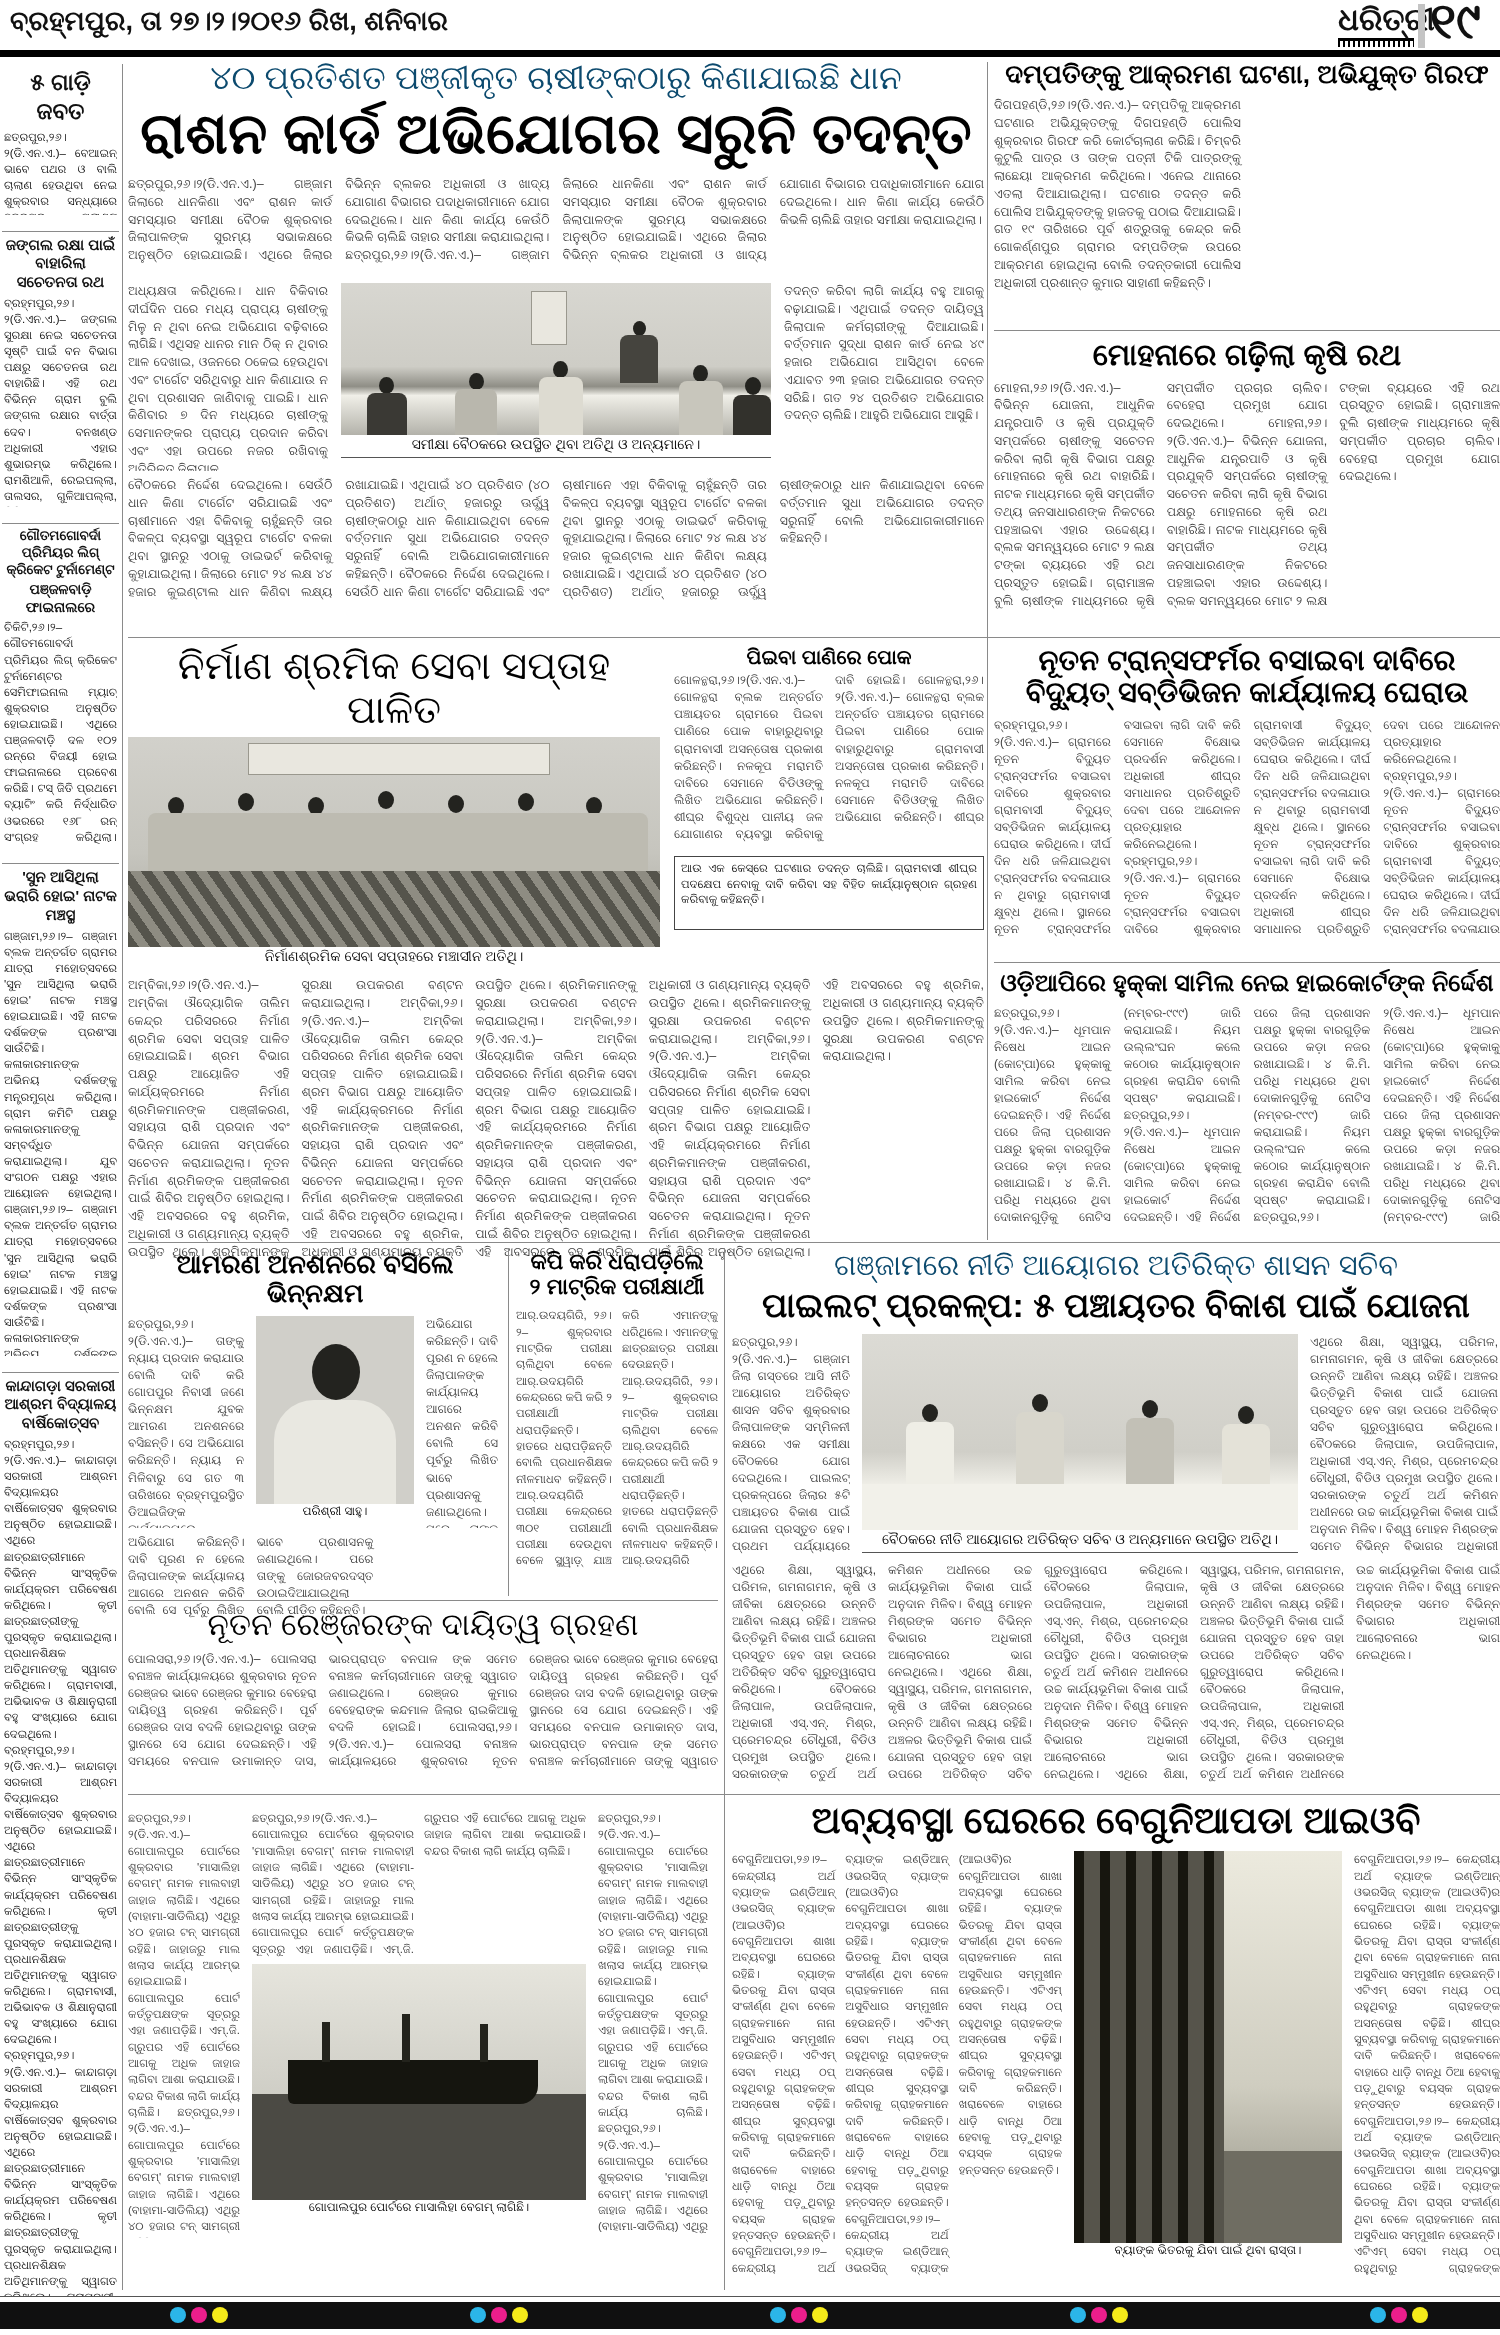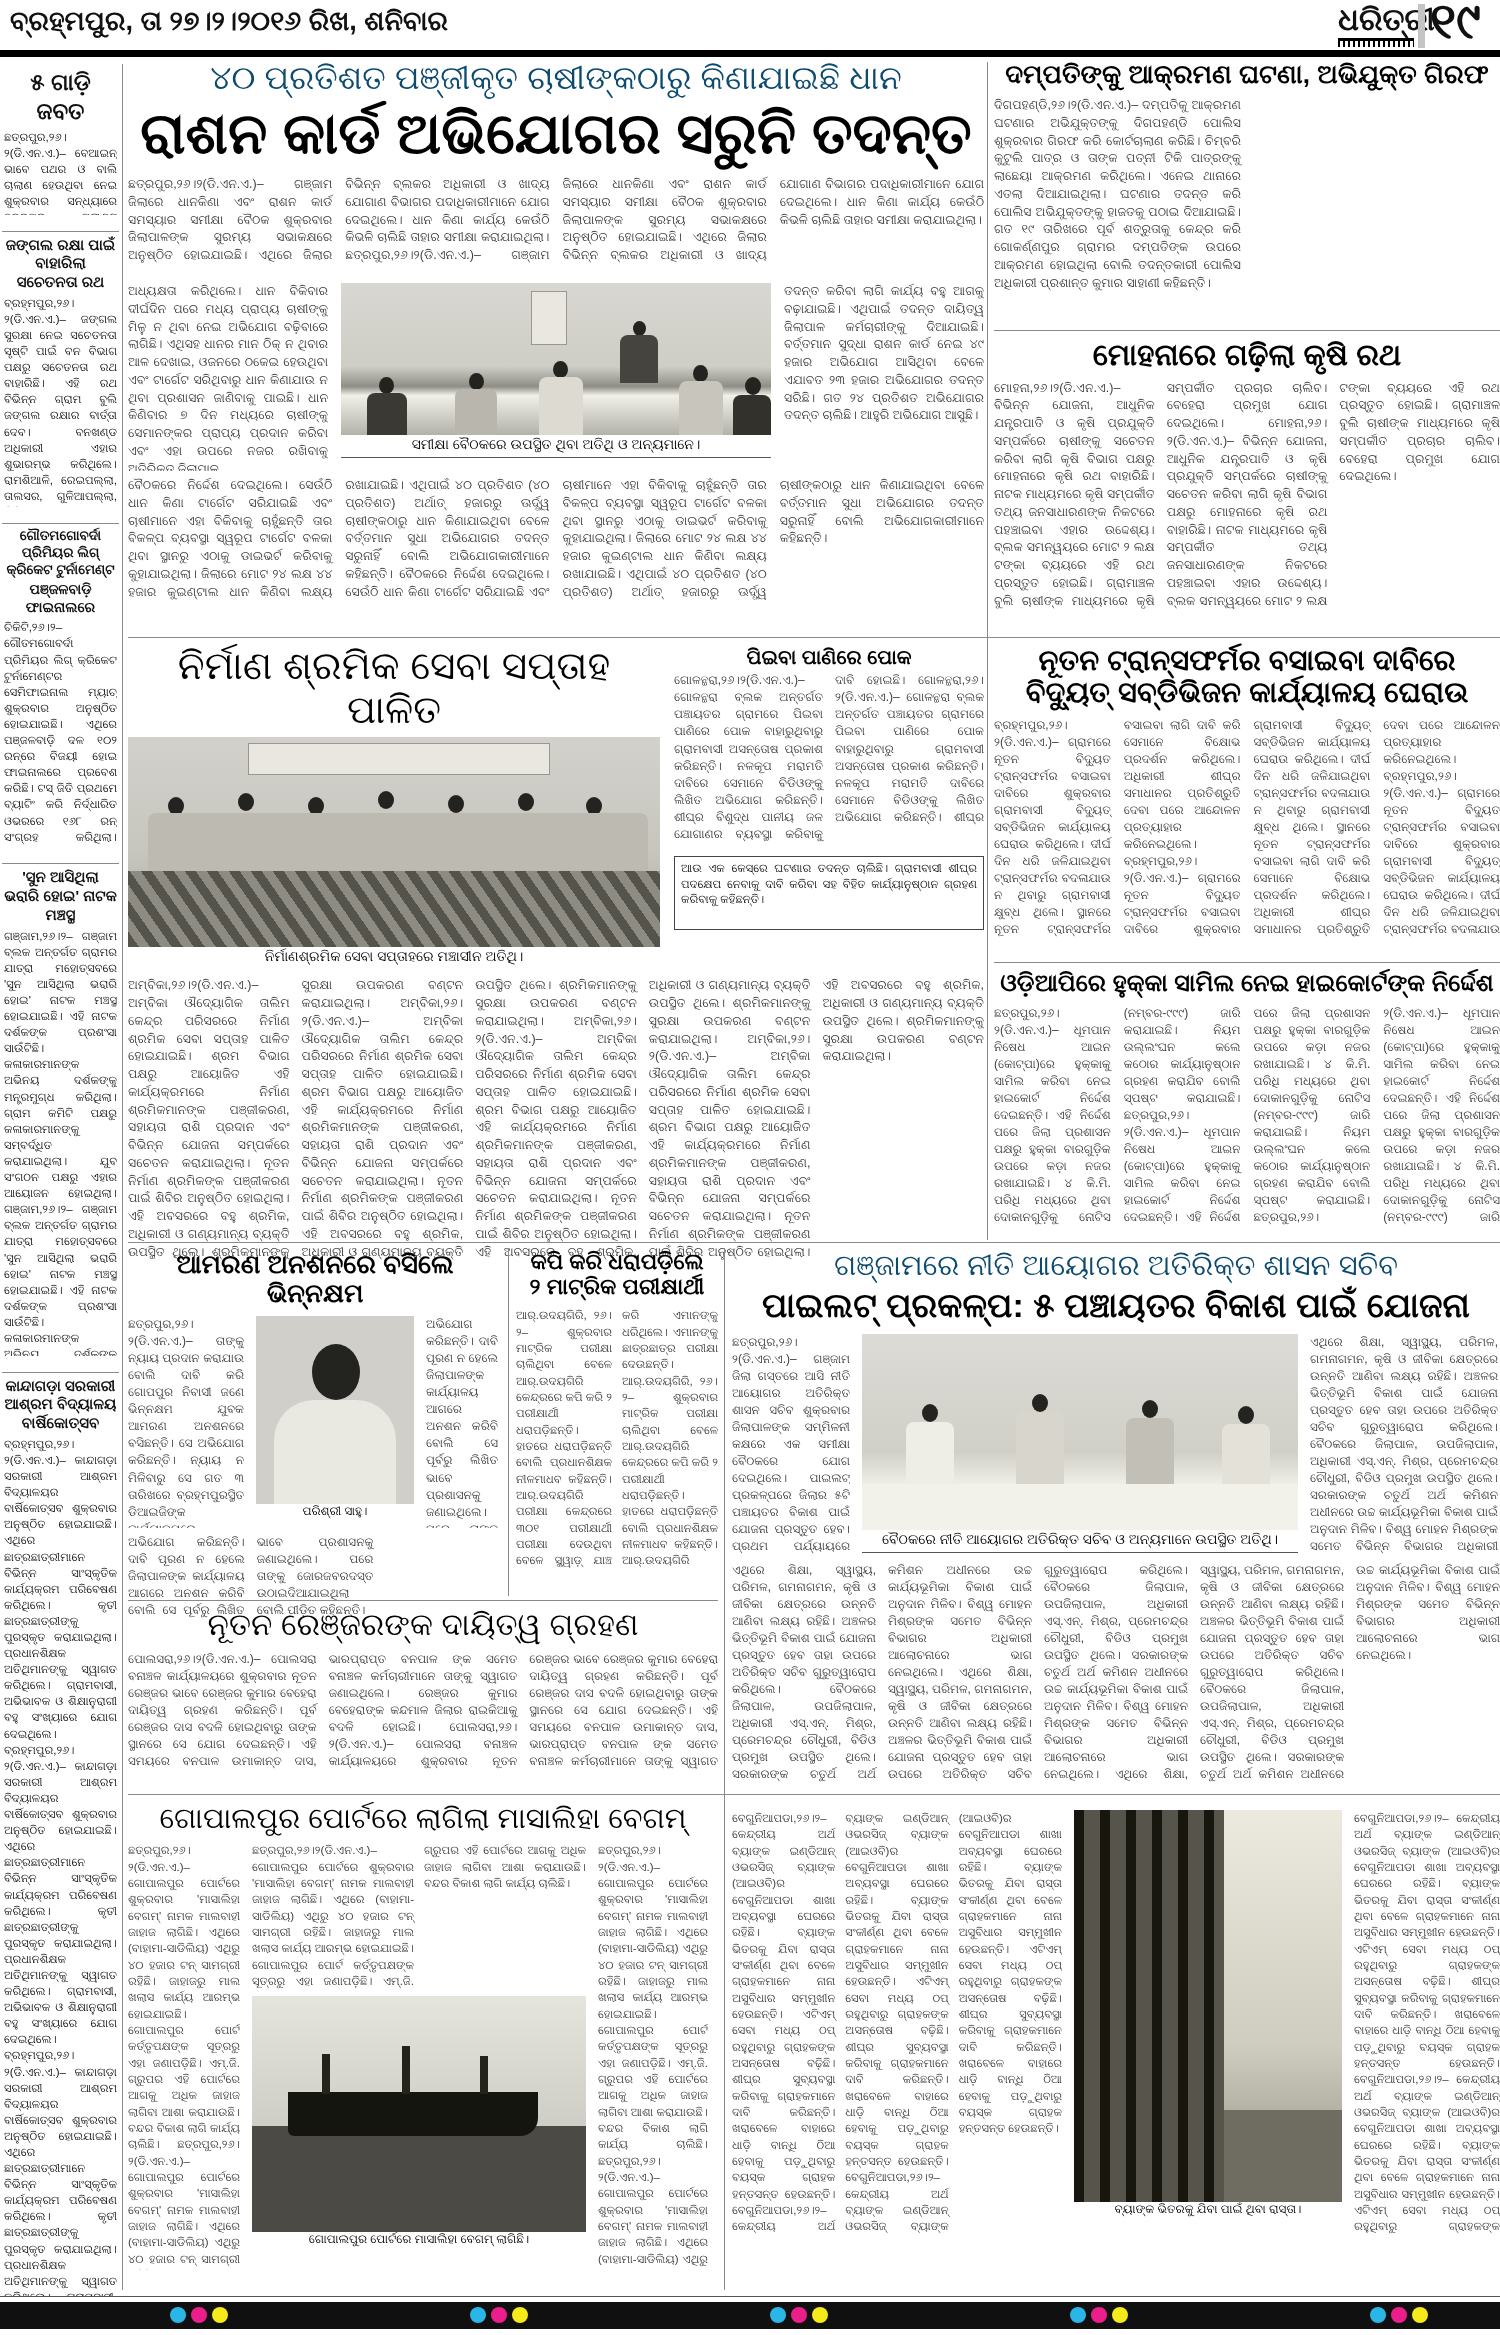--- a/index.html
+++ b/index.html
@@ -206,40 +206,40 @@
   </section>
   <div class="hline" style="left:128px;top:1600px;width:590px;"></div>
 
   <section class="abs" style="left:128px;top:1608px;width:590px;">
     <h2 class="hl light" style="font-size:31px;">ନୂତନ ରେଞ୍ଜରଙ୍କ ଦାୟିତ୍ୱ ଗ୍ରହଣ</h2>
     <div class="body c3" style="height:134px;margin-top:8px;font-size:12px;">ପୋଲସରା,୨୬।୨(ଡି.ଏନ.ଏ.)– ପୋଲସରା ବନାଞ୍ଚଳ କାର୍ଯ୍ୟାଳୟରେ ଶୁକ୍ରବାର ନୂତନ ରେଞ୍ଜର ଭାବେ ରେଞ୍ଜର କୁମାର ବେହେରା ଦାୟିତ୍ୱ ଗ୍ରହଣ କରିଛନ୍ତି। ପୂର୍ବ ରେଞ୍ଜର ଦାସ ବଦଳି ହୋଇଥିବାରୁ ତାଙ୍କ ସ୍ଥାନରେ ସେ ଯୋଗ ଦେଇଛନ୍ତି। ଏହି ସମୟରେ ବନପାଳ ଉମାକାନ୍ତ ଦାସ, ଭାରପ୍ରାପ୍ତ ବନପାଳ ଙ୍କ ସମେତ ବନାଞ୍ଚଳ କର୍ମଚାରୀମାନେ ତାଙ୍କୁ ସ୍ୱାଗତ ଜଣାଇଥିଲେ। ରେଞ୍ଜର କୁମାର ବେହେରାଙ୍କ କନ୍ଦମାଳ ଜିଲାର ରାଇକିଆକୁ ବଦଳି ହୋଇଛି। ପୋଲସରା,୨୬।୨(ଡି.ଏନ.ଏ.)– ପୋଲସରା ବନାଞ୍ଚଳ କାର୍ଯ୍ୟାଳୟରେ ଶୁକ୍ରବାର ନୂତନ ରେଞ୍ଜର ଭାବେ ରେଞ୍ଜର କୁମାର ବେହେରା ଦାୟିତ୍ୱ ଗ୍ରହଣ କରିଛନ୍ତି। ପୂର୍ବ ରେଞ୍ଜର ଦାସ ବଦଳି ହୋଇଥିବାରୁ ତାଙ୍କ ସ୍ଥାନରେ ସେ ଯୋଗ ଦେଇଛନ୍ତି। ଏହି ସମୟରେ ବନପାଳ ଉମାକାନ୍ତ ଦାସ, ଭାରପ୍ରାପ୍ତ ବନପାଳ ଙ୍କ ସମେତ ବନାଞ୍ଚଳ କର୍ମଚାରୀମାନେ ତାଙ୍କୁ ସ୍ୱାଗତ ଜଣାଇଥିଲେ। ରେଞ୍ଜର କୁମାର ବେହେରାଙ୍କ କନ୍ଦମାଳ ଜିଲାର ରାଇକିଆକୁ ବଦଳି ହୋଇଛି।</div>
   </section>
   <div class="hline" style="left:128px;top:1794px;width:1372px;"></div>
 
   <section class="abs" style="left:128px;top:1802px;width:590px;">
-    <h2 class="hl light" style="font-size:29px;">ଗୋପାଲପୁର ପୋର୍ଟରେ ଲାଗିଲା ମାସାଲିହା ବେଗମ୍</h2>
     <div style="display:flex;gap:12px;margin-top:8px;">
       <div class="body" style="width:112px;height:428px;font-size:11.5px;">ଛତ୍ରପୁର,୨୬।୨(ଡି.ଏନ.ଏ.)– ଗୋପାଲପୁର ପୋର୍ଟରେ ଶୁକ୍ରବାର 'ମାସାଲିହା ବେଗମ୍' ନାମକ ମାଲବାହୀ ଜାହାଜ ଲାଗିଛି। ଏଥିରେ (ବାହାମା-ସାଡିଲିୟ) ଏଥିରୁ ୪୦ ହଜାର ଟନ୍ ସାମଗ୍ରୀ ରହିଛି। ଜାହାଜରୁ ମାଲ ଖଲାସ କାର୍ଯ୍ୟ ଆରମ୍ଭ ହୋଇଯାଇଛି। ଗୋପାଲପୁର ପୋର୍ଟ କର୍ତ୍ତୃପକ୍ଷଙ୍କ ସୂତ୍ରରୁ ଏହା ଜଣାପଡ଼ିଛି। ଏମ୍.ଜି. ଗ୍ରୁପର ଏହି ପୋର୍ଟରେ ଆଗକୁ ଅଧିକ ଜାହାଜ ଲାଗିବା ଆଶା କରାଯାଉଛି। ବନ୍ଦର ବିକାଶ ଲାଗି କାର୍ଯ୍ୟ ଚାଲିଛି। ଛତ୍ରପୁର,୨୬।୨(ଡି.ଏନ.ଏ.)– ଗୋପାଲପୁର ପୋର୍ଟରେ ଶୁକ୍ରବାର 'ମାସାଲିହା ବେଗମ୍' ନାମକ ମାଲବାହୀ ଜାହାଜ ଲାଗିଛି। ଏଥିରେ (ବାହାମା-ସାଡିଲିୟ) ଏଥିରୁ ୪୦ ହଜାର ଟନ୍ ସାମଗ୍ରୀ ରହିଛି। ଜାହାଜରୁ ମାଲ ଖଲାସ କାର୍ଯ୍ୟ ଆରମ୍ଭ ହୋଇଯାଇଛି। ଗୋପାଲପୁର ପୋର୍ଟ କର୍ତ୍ତୃପକ୍ଷଙ୍କ ସୂତ୍ରରୁ ଏହା ଜଣାପଡ଼ିଛି। ଏମ୍.ଜି. ଗ୍ରୁପର ଏହି ପୋର୍ଟରେ ଆଗକୁ ଅଧିକ ଜାହାଜ ଲାଗିବା ଆଶା କରାଯାଉଛି। ବନ୍ଦର ବିକାଶ ଲାଗି କାର୍ଯ୍ୟ ଚାଲିଛି।</div>
       <div style="width:334px;">
         <div class="body c2" style="height:148px;font-size:11.5px;column-gap:10px;">ଛତ୍ରପୁର,୨୬।୨(ଡି.ଏନ.ଏ.)– ଗୋପାଲପୁର ପୋର୍ଟରେ ଶୁକ୍ରବାର 'ମାସାଲିହା ବେଗମ୍' ନାମକ ମାଲବାହୀ ଜାହାଜ ଲାଗିଛି। ଏଥିରେ (ବାହାମା-ସାଡିଲିୟ) ଏଥିରୁ ୪୦ ହଜାର ଟନ୍ ସାମଗ୍ରୀ ରହିଛି। ଜାହାଜରୁ ମାଲ ଖଲାସ କାର୍ଯ୍ୟ ଆରମ୍ଭ ହୋଇଯାଇଛି। ଗୋପାଲପୁର ପୋର୍ଟ କର୍ତ୍ତୃପକ୍ଷଙ୍କ ସୂତ୍ରରୁ ଏହା ଜଣାପଡ଼ିଛି। ଏମ୍.ଜି. ଗ୍ରୁପର ଏହି ପୋର୍ଟରେ ଆଗକୁ ଅଧିକ ଜାହାଜ ଲାଗିବା ଆଶା କରାଯାଉଛି। ବନ୍ଦର ବିକାଶ ଲାଗି କାର୍ଯ୍ୟ ଚାଲିଛି।</div>
         <div class="ph" style="width:334px;height:236px;margin-top:6px;">
           <div class="abs" style="left:0;top:0;width:334px;height:130px;background:linear-gradient(180deg,#e6e5dd,#cfcec6);"></div>
           <div class="abs" style="left:0;top:130px;width:334px;height:106px;background:#4b4a44;"></div>
           <div class="abs" style="left:36px;top:96px;width:250px;height:44px;background:#15150f;border-radius:0 0 18px 6px;"></div>
           <div class="abs" style="left:70px;top:58px;width:8px;height:40px;background:#23231c;"></div>
           <div class="abs" style="left:150px;top:50px;width:8px;height:48px;background:#23231c;"></div>
           <div class="abs" style="left:228px;top:60px;width:8px;height:38px;background:#23231c;"></div>
         </div>
         <div class="cap" style="height:20px;font-size:12px;">ଗୋପାଲପୁର ପୋର୍ଟରେ ମାସାଲିହା ବେଗମ୍ ଲାଗିଛି।</div>
       </div>
       <div class="body" style="width:110px;height:428px;font-size:11.5px;">ଛତ୍ରପୁର,୨୬।୨(ଡି.ଏନ.ଏ.)– ଗୋପାଲପୁର ପୋର୍ଟରେ ଶୁକ୍ରବାର 'ମାସାଲିହା ବେଗମ୍' ନାମକ ମାଲବାହୀ ଜାହାଜ ଲାଗିଛି। ଏଥିରେ (ବାହାମା-ସାଡିଲିୟ) ଏଥିରୁ ୪୦ ହଜାର ଟନ୍ ସାମଗ୍ରୀ ରହିଛି। ଜାହାଜରୁ ମାଲ ଖଲାସ କାର୍ଯ୍ୟ ଆରମ୍ଭ ହୋଇଯାଇଛି। ଗୋପାଲପୁର ପୋର୍ଟ କର୍ତ୍ତୃପକ୍ଷଙ୍କ ସୂତ୍ରରୁ ଏହା ଜଣାପଡ଼ିଛି। ଏମ୍.ଜି. ଗ୍ରୁପର ଏହି ପୋର୍ଟରେ ଆଗକୁ ଅଧିକ ଜାହାଜ ଲାଗିବା ଆଶା କରାଯାଉଛି। ବନ୍ଦର ବିକାଶ ଲାଗି କାର୍ଯ୍ୟ ଚାଲିଛି। ଛତ୍ରପୁର,୨୬।୨(ଡି.ଏନ.ଏ.)– ଗୋପାଲପୁର ପୋର୍ଟରେ ଶୁକ୍ରବାର 'ମାସାଲିହା ବେଗମ୍' ନାମକ ମାଲବାହୀ ଜାହାଜ ଲାଗିଛି। ଏଥିରେ (ବାହାମା-ସାଡିଲିୟ) ଏଥିରୁ ୪୦ ହଜାର ଟନ୍ ସାମଗ୍ରୀ ରହିଛି। ଜାହାଜରୁ ମାଲ ଖଲାସ କାର୍ଯ୍ୟ ଆରମ୍ଭ ହୋଇଯାଇଛି। ଗୋପାଲପୁର ପୋର୍ଟ କର୍ତ୍ତୃପକ୍ଷଙ୍କ ସୂତ୍ରରୁ ଏହା ଜଣାପଡ଼ିଛି। ଏମ୍.ଜି. ଗ୍ରୁପର ଏହି ପୋର୍ଟରେ ଆଗକୁ ଅଧିକ ଜାହାଜ ଲାଗିବା ଆଶା କରାଯାଉଛି। ବନ୍ଦର ବିକାଶ ଲାଗି କାର୍ଯ୍ୟ ଚାଲିଛି।</div>
     </div>
   </section>
 
   <section class="abs" style="left:732px;top:1800px;width:768px;">
+    <h2 class="hl" style="font-size:37px;">ଅବ୍ୟବସ୍ଥା ଘେରରେ ବେଗୁନିଆପଡା ଆଇଓବି</h2>
     <div style="display:flex;gap:12px;margin-top:10px;">
       <div class="body c3" style="width:330px;height:426px;font-size:11.5px;column-gap:10px;">ବେଗୁନିଆପଡା,୨୬।୨– କେନ୍ଦ୍ରୀୟ ଅର୍ଥ ବ୍ୟାଙ୍କ ଇଣ୍ଡିଆନ୍ ଓଭରସିଜ୍ ବ୍ୟାଙ୍କ (ଆଇଓବି)ର ବେଗୁନିଆପଡା ଶାଖା ଅବ୍ୟବସ୍ଥା ଘେରରେ ରହିଛି। ବ୍ୟାଙ୍କ ଭିତରକୁ ଯିବା ରାସ୍ତା ସଂକୀର୍ଣ୍ଣ ଥିବା ବେଳେ ଗ୍ରାହକମାନେ ନାନା ଅସୁବିଧାର ସମ୍ମୁଖୀନ ହେଉଛନ୍ତି। ଏଟିଏମ୍ ସେବା ମଧ୍ୟ ଠପ୍ ରହୁଥିବାରୁ ଗ୍ରାହକଙ୍କ ଅସନ୍ତୋଷ ବଢ଼ିଛି। ଶୀଘ୍ର ସୁବ୍ୟବସ୍ଥା କରିବାକୁ ଗ୍ରାହକମାନେ ଦାବି କରିଛନ୍ତି। ଖରାବେଳେ ବାହାରେ ଧାଡ଼ି ବାନ୍ଧି ଠିଆ ହେବାକୁ ପଡ଼ୁଥିବାରୁ ବୟସ୍କ ଗ୍ରାହକ ହନ୍ତସନ୍ତ ହେଉଛନ୍ତି। ବେଗୁନିଆପଡା,୨୬।୨– କେନ୍ଦ୍ରୀୟ ଅର୍ଥ ବ୍ୟାଙ୍କ ଇଣ୍ଡିଆନ୍ ଓଭରସିଜ୍ ବ୍ୟାଙ୍କ (ଆଇଓବି)ର ବେଗୁନିଆପଡା ଶାଖା ଅବ୍ୟବସ୍ଥା ଘେରରେ ରହିଛି। ବ୍ୟାଙ୍କ ଭିତରକୁ ଯିବା ରାସ୍ତା ସଂକୀର୍ଣ୍ଣ ଥିବା ବେଳେ ଗ୍ରାହକମାନେ ନାନା ଅସୁବିଧାର ସମ୍ମୁଖୀନ ହେଉଛନ୍ତି। ଏଟିଏମ୍ ସେବା ମଧ୍ୟ ଠପ୍ ରହୁଥିବାରୁ ଗ୍ରାହକଙ୍କ ଅସନ୍ତୋଷ ବଢ଼ିଛି। ଶୀଘ୍ର ସୁବ୍ୟବସ୍ଥା କରିବାକୁ ଗ୍ରାହକମାନେ ଦାବି କରିଛନ୍ତି। ଖରାବେଳେ ବାହାରେ ଧାଡ଼ି ବାନ୍ଧି ଠିଆ ହେବାକୁ ପଡ଼ୁଥିବାରୁ ବୟସ୍କ ଗ୍ରାହକ ହନ୍ତସନ୍ତ ହେଉଛନ୍ତି। ବେଗୁନିଆପଡା,୨୬।୨– କେନ୍ଦ୍ରୀୟ ଅର୍ଥ ବ୍ୟାଙ୍କ ଇଣ୍ଡିଆନ୍ ଓଭରସିଜ୍ ବ୍ୟାଙ୍କ (ଆଇଓବି)ର ବେଗୁନିଆପଡା ଶାଖା ଅବ୍ୟବସ୍ଥା ଘେରରେ ରହିଛି। ବ୍ୟାଙ୍କ ଭିତରକୁ ଯିବା ରାସ୍ତା ସଂକୀର୍ଣ୍ଣ ଥିବା ବେଳେ ଗ୍ରାହକମାନେ ନାନା ଅସୁବିଧାର ସମ୍ମୁଖୀନ ହେଉଛନ୍ତି। ଏଟିଏମ୍ ସେବା ମଧ୍ୟ ଠପ୍ ରହୁଥିବାରୁ ଗ୍ରାହକଙ୍କ ଅସନ୍ତୋଷ ବଢ଼ିଛି। ଶୀଘ୍ର ସୁବ୍ୟବସ୍ଥା କରିବାକୁ ଗ୍ରାହକମାନେ ଦାବି କରିଛନ୍ତି। ଖରାବେଳେ ବାହାରେ ଧାଡ଼ି ବାନ୍ଧି ଠିଆ ହେବାକୁ ପଡ଼ୁଥିବାରୁ ବୟସ୍କ ଗ୍ରାହକ ହନ୍ତସନ୍ତ ହେଉଛନ୍ତି।</div>
       <div style="width:268px;">
         <div class="ph" style="width:268px;height:392px;">
           <div class="abs" style="left:0;top:0;width:150px;height:392px;background:repeating-linear-gradient(90deg,#17160f 0 10px,#56544b 10px 26px);"></div>
           <div class="abs" style="left:150px;top:0;width:118px;height:392px;background:linear-gradient(180deg,#eceade 0%,#cfcdc0 60%,#8f8d80 100%);"></div>
           <div class="abs" style="left:150px;top:300px;width:118px;height:92px;background:#6f6d62;"></div>
         </div>
         <div class="cap" style="height:20px;font-size:12px;">ବ୍ୟାଙ୍କ ଭିତରକୁ ଯିବା ପାଇଁ ଥିବା ରାସ୍ତା।</div>
       </div>

